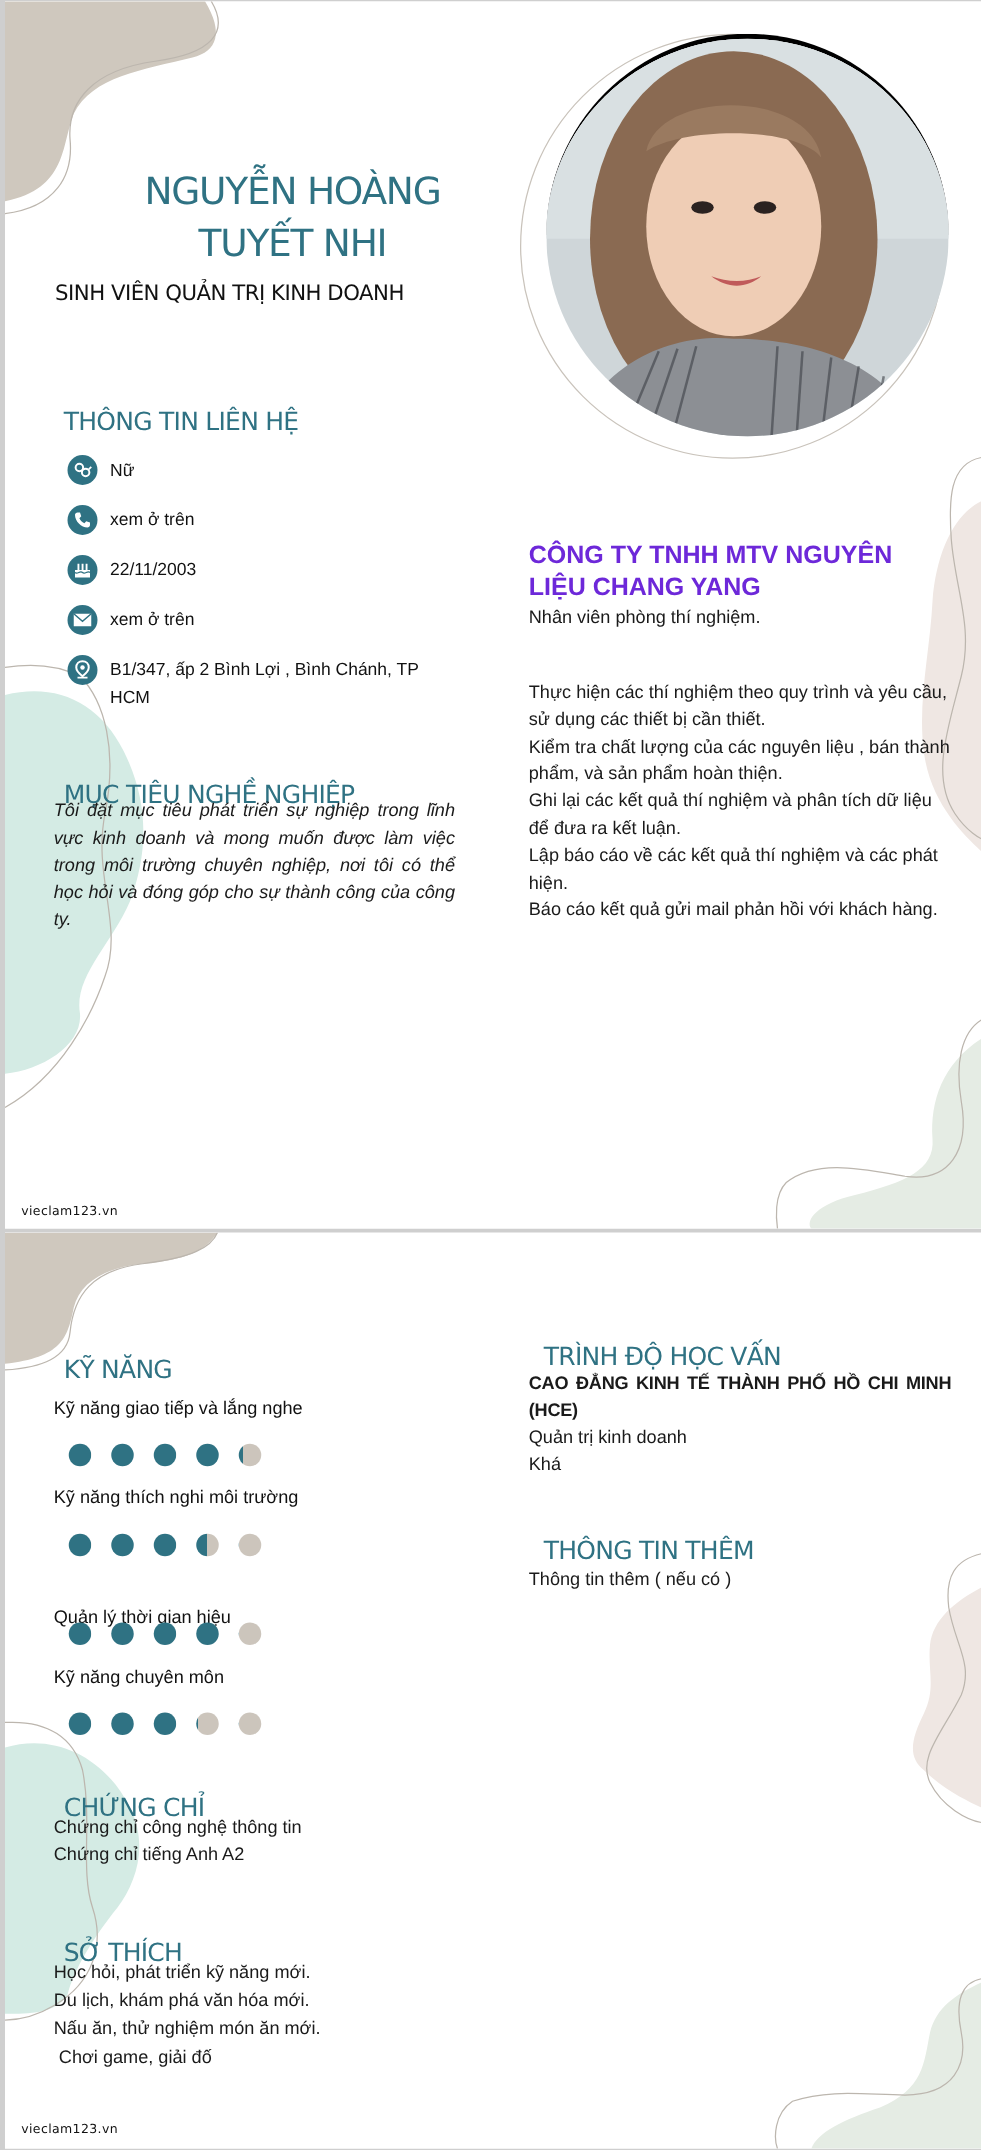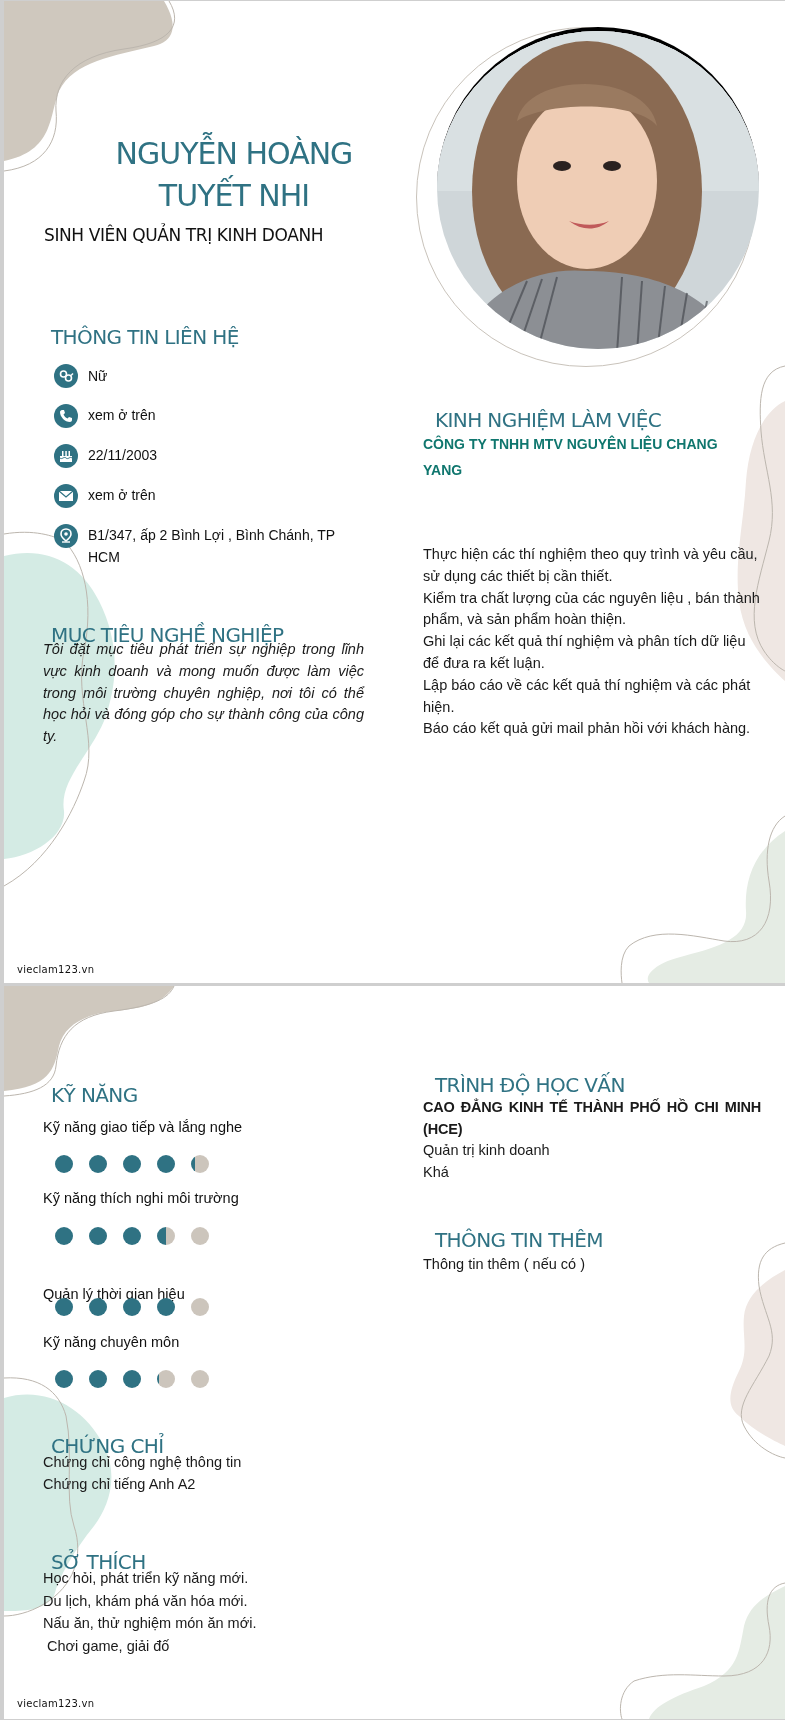--- a/index.html
+++ b/index.html
@@ -11,21 +11,21 @@
   .abs { position:absolute; }
   .section-title { font-family:"DejaVu Sans", sans-serif; font-size:20px; color:#2f7283; letter-spacing:-0.6px; margin:12px; font-weight:normal; white-space:nowrap; }
   .name { font-family:"DejaVu Sans", sans-serif; color:#2f7283; font-size:30px; line-height:42px; text-align:right; letter-spacing:-1px; }
   .subtitle { font-family:"DejaVu Sans", sans-serif; font-size:17px; letter-spacing:-0.4px; color:#111; }
   .avatar { position:absolute; border-radius:50%; overflow:hidden; }
   .contact-row { position:absolute; left:50px; display:flex; align-items:flex-start; }
   .cicon { width:24px; height:24px; border-radius:50%; background:#2f7283; flex:none; display:flex; align-items:center; justify-content:center; }
   .ctext { margin-left:10px; font-size:14px; line-height:22px; color:#111; width:250px; }
   .body-text { font-size:14.5px; line-height:21.8px; color:#1a1a1a; }
   .justify { text-align:justify; }
-  .company { font-size:14px; font-weight:bold; color:#0f766e; line-height:26px; }
+  .company { font-size:20px; font-weight:bold; color:#6d28d9; line-height:26px; }
   .skill-label { position:absolute; left:39px; font-size:14.5px; color:#111; }
   .dots { position:absolute; left:51px; display:flex; gap:16px; }
   .dot { width:18px; height:18px; border-radius:50%; background:#ccc5bc; }
   .footer { position:absolute; left:13px; font-family:"DejaVu Sans", sans-serif; font-size:10px; color:#111; letter-spacing:0.3px; }
   .lines div { white-space:nowrap; }
 </style>
 </head>
 <body>
 
 <div class="page page1">
@@ -123,22 +123,22 @@
           <circle cx="7" cy="6" r="1.8" fill="#fff"></circle>
           <path d="M3,14 L11,14" stroke="#fff" stroke-width="1.4"></path>
         </svg>
     </span>
     <span class="ctext">B1/347, ấp 2 Bình Lợi , Bình Chánh, TP HCM</span>
   </div>
 
   <h2 class="section-title abs" style="left:35px; top:610px;">MỤC TIÊU NGHỀ NGHIỆP</h2>
   <div class="abs body-text justify" style="left:39px; top:638px; width:321px;font-style:italic;">Tôi đặt mục tiêu phát triển sự nghiệp trong lĩnh vực kinh doanh và mong muốn được làm việc trong môi trường chuyên nghiệp, nơi tôi có thể học hỏi và đóng góp cho sự thành công của công ty.</div>
 
-  <h2 class="section-title abs" style="left:419px; top:395px;">KINH NGHIỆM LÀM VIỆC</h2>
   <div class="abs company" style="left:419px; top:430px; width:320px;">CÔNG TY TNHH MTV NGUYÊN LIỆU CHANG YANG</div>
+  <div class="abs body-text" style="left:419px; top:483px; width:340px;">Nhân viên phòng thí nghiệm.</div>
   <div class="abs body-text" style="left:419px; top:526px; width:340px;margin-top:17px;">
     <div>Thực hiện các thí nghiệm theo quy trình và yêu cầu, sử dụng các thiết bị cần thiết.</div>
     <div>Kiểm tra chất lượng của các nguyên liệu , bán thành phẩm, và sản phẩm hoàn thiện.</div>
     <div>Ghi lại các kết quả thí nghiệm và phân tích dữ liệu để đưa ra kết luận.</div>
     <div>Lập báo cáo về các kết quả thí nghiệm và các phát hiện.</div>
     <div>Báo cáo kết quả gửi mail phản hồi với khách hàng.</div>
   </div>
 
   <div class="footer" style="top:963px;">vieclam123.vn</div>
 </div>

